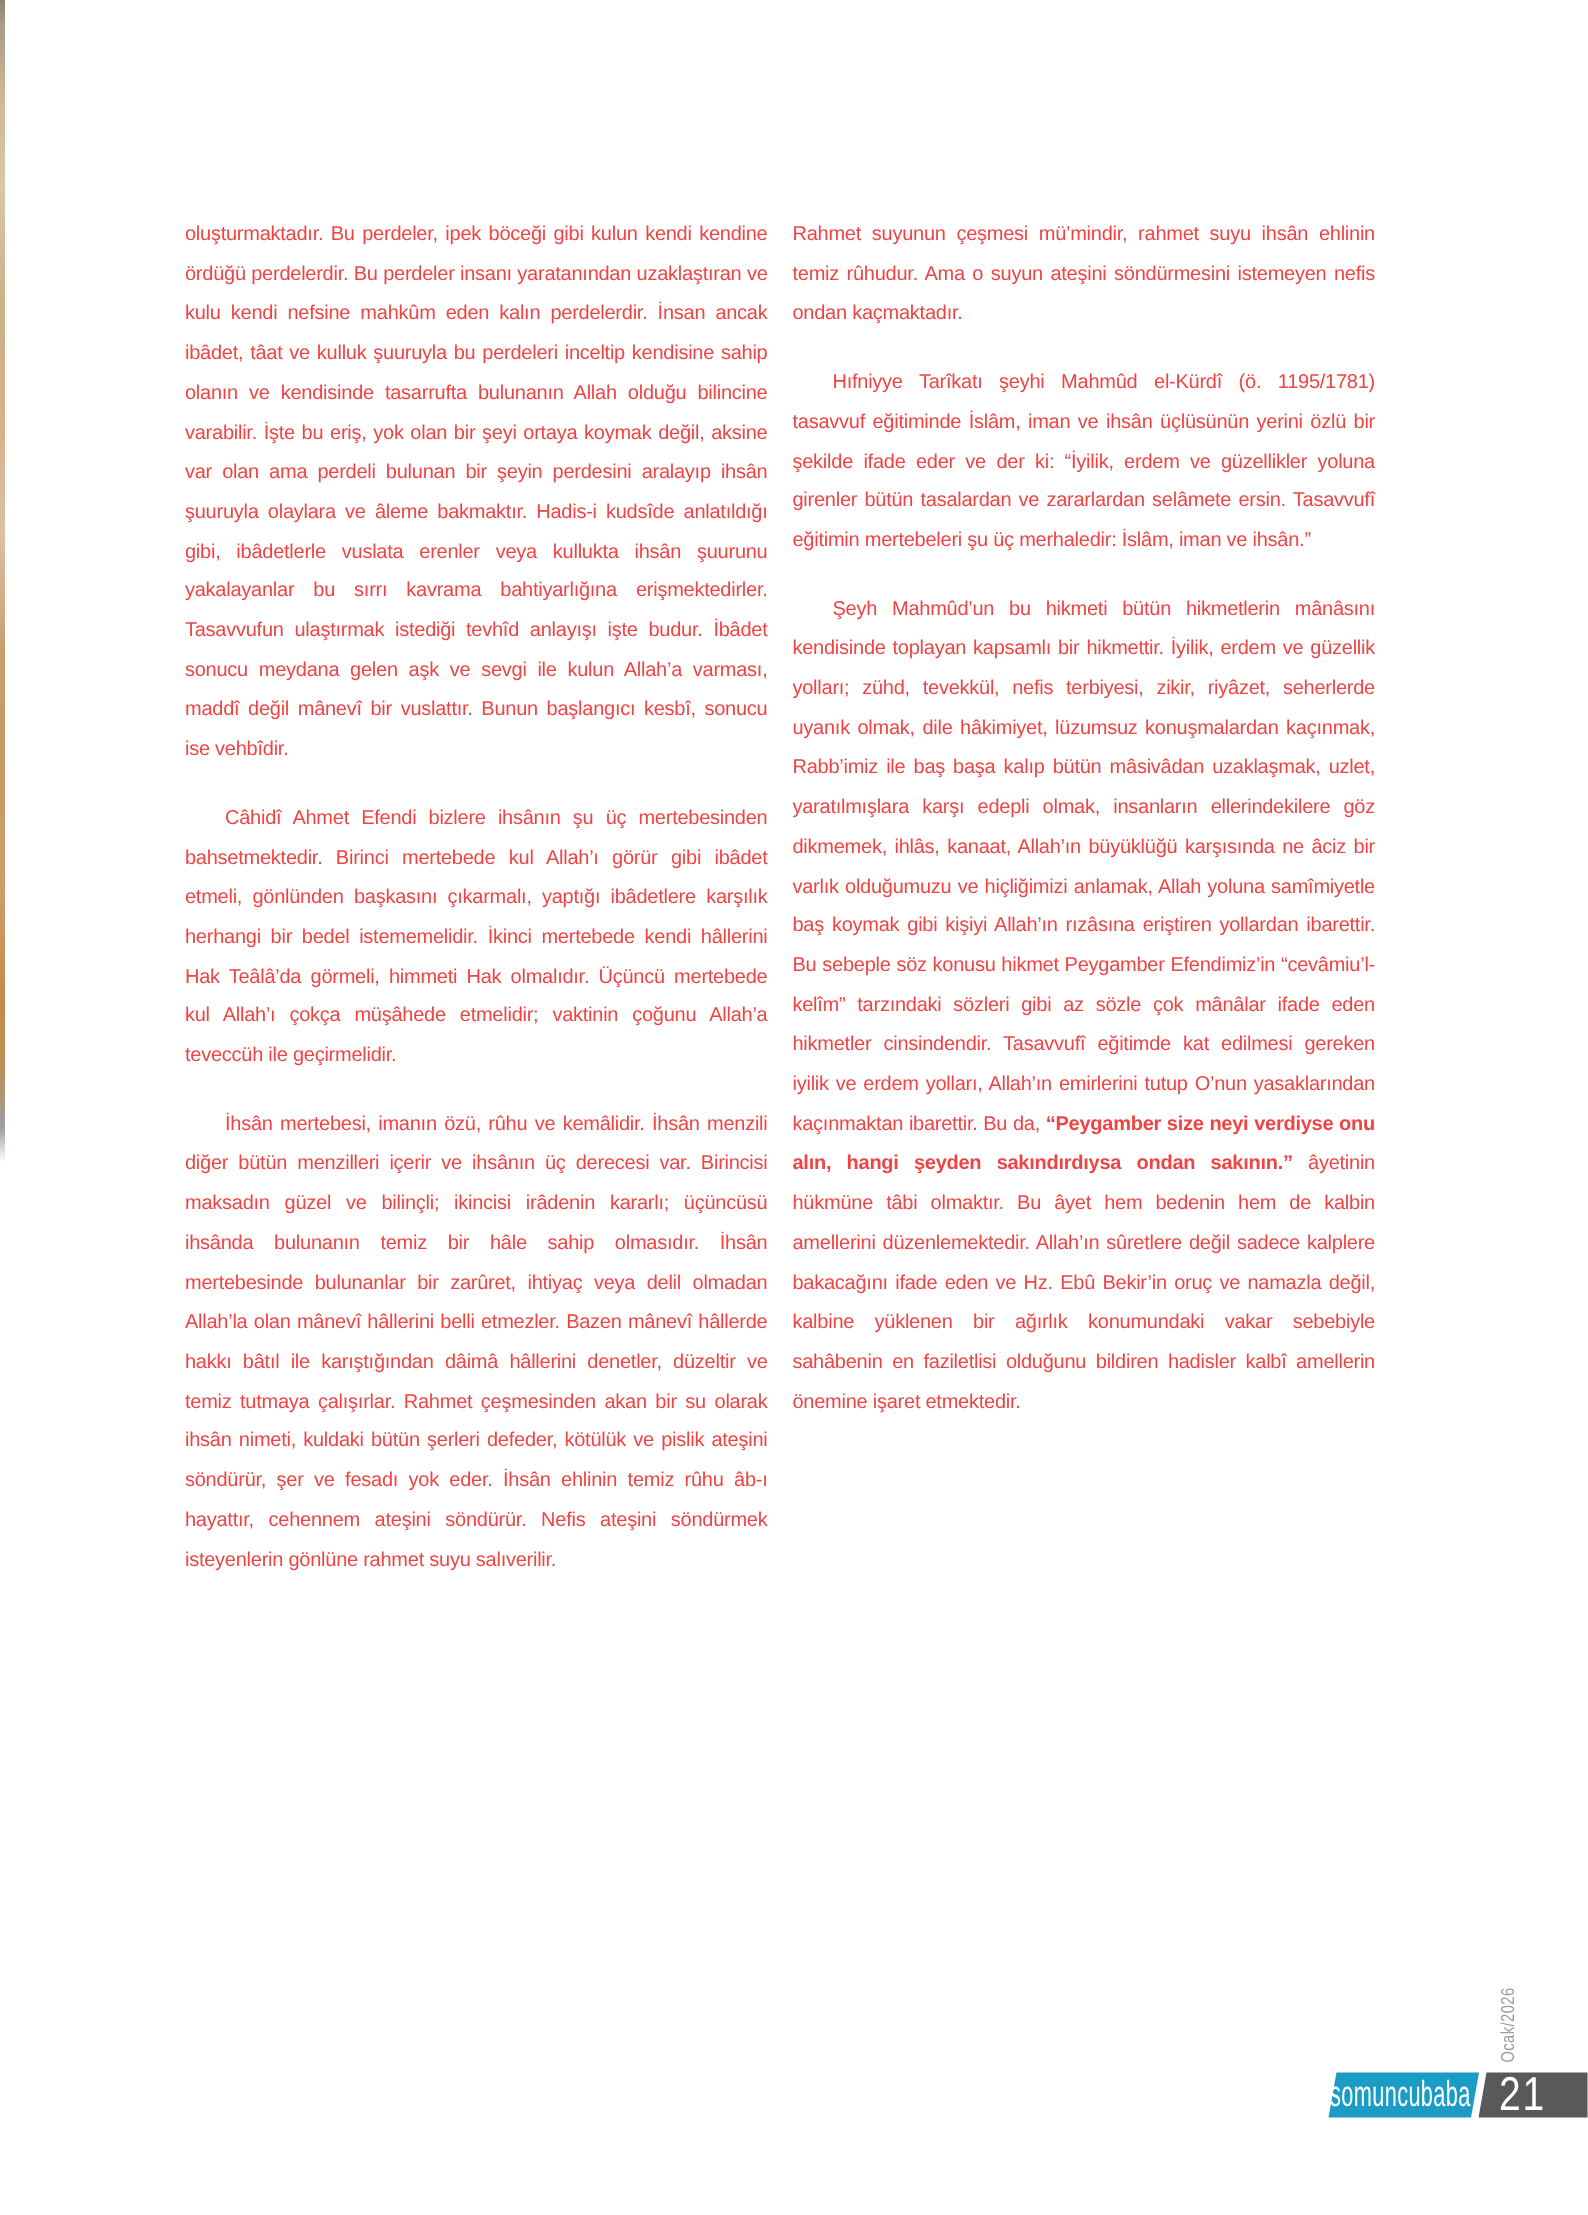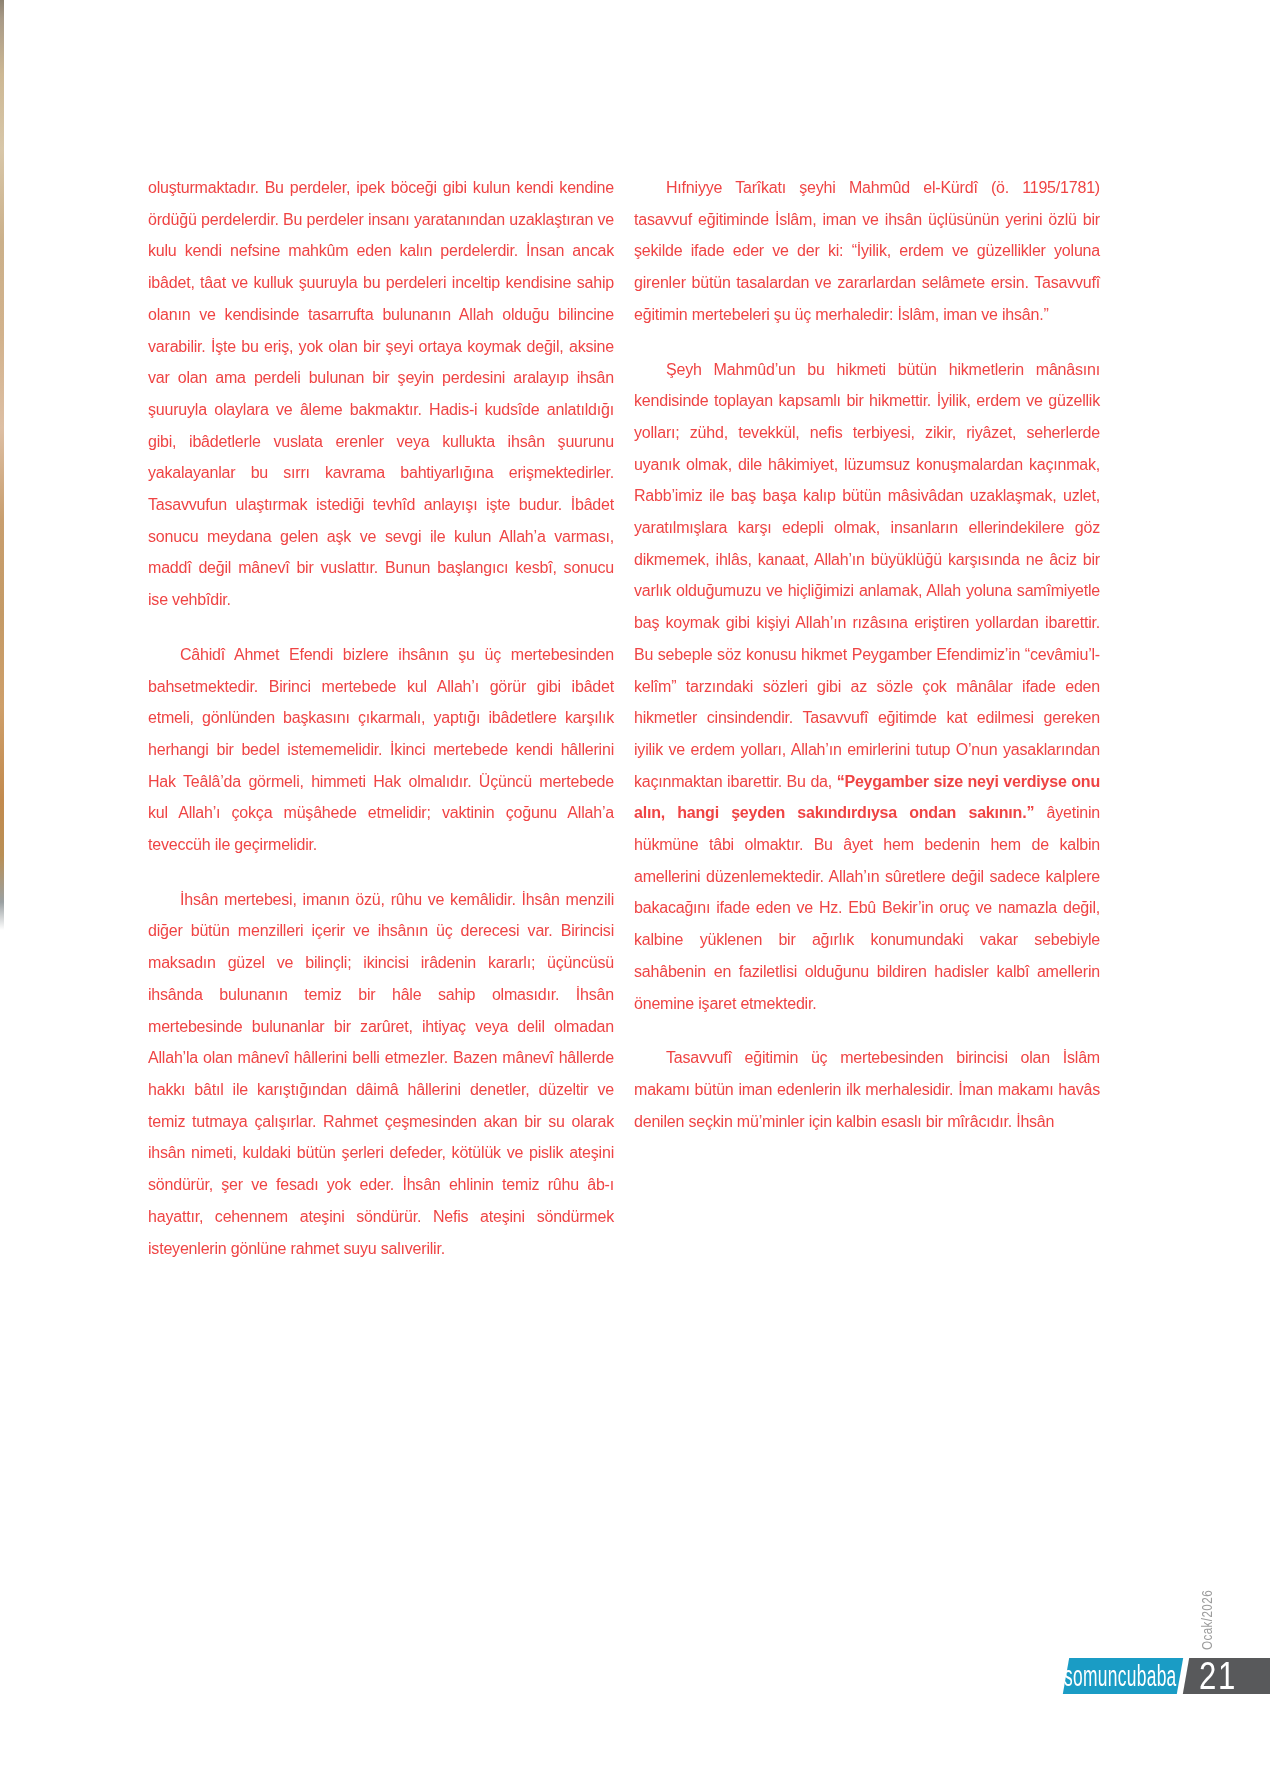--- a/index.html
+++ b/index.html
@@ -128,23 +128,23 @@
 
   <div class="edge-strip"></div>
 
   <div class="col col-left">
     <p class="flush">oluşturmaktadır. Bu perdeler, ipek böceği gibi kulun kendi kendine ördüğü perdelerdir. Bu perdeler insanı yaratanından uzaklaştıran ve kulu kendi nefsine mahkûm eden kalın perdelerdir. İnsan ancak ibâdet, tâat ve kulluk şuuruyla bu perdeleri inceltip kendisine sahip olanın ve kendisinde tasarrufta bulunanın Allah olduğu bilincine varabilir. İşte bu eriş, yok olan bir şeyi ortaya koymak değil, aksine var olan ama perdeli bulunan bir şeyin perdesini aralayıp ihsân şuuruyla olaylara ve âleme bakmaktır. Hadis-i kudsîde anlatıldığı gibi, ibâdetlerle vuslata erenler veya kullukta ihsân şuurunu yakalayanlar bu sırrı kavrama bahtiyarlığına erişmektedirler. Tasavvufun ulaştırmak istediği tevhîd anlayışı işte budur. İbâdet sonucu meydana gelen aşk ve sevgi ile kulun Allah’a varması, maddî değil mânevî bir vuslattır. Bunun başlangıcı kesbî, sonucu ise vehbîdir.</p>
     <p>Câhidî Ahmet Efendi bizlere ihsânın şu üç mertebesinden bahsetmektedir. Birinci mertebede kul Allah’ı görür gibi ibâdet etmeli, gönlünden başkasını çıkarmalı, yaptığı ibâdetlere karşılık herhangi bir bedel istememelidir. İkinci mertebede kendi hâllerini Hak Teâlâ’da görmeli, himmeti Hak olmalıdır. Üçüncü mertebede kul Allah’ı çokça müşâhede etmelidir; vaktinin çoğunu Allah’a teveccüh ile geçirmelidir.</p>
     <p>İhsân mertebesi, imanın özü, rûhu ve kemâlidir. İhsân menzili diğer bütün menzilleri içerir ve ihsânın üç derecesi var. Birincisi maksadın güzel ve bilinçli; ikincisi irâdenin kararlı; üçüncüsü ihsânda bulunanın temiz bir hâle sahip olmasıdır. İhsân mertebesinde bulunanlar bir zarûret, ihtiyaç veya delil olmadan Allah’la olan mânevî hâllerini belli etmezler. Bazen mânevî hâllerde hakkı bâtıl ile karıştığından dâimâ hâllerini denetler, düzeltir ve temiz tutmaya çalışırlar. Rahmet çeşmesinden akan bir su olarak ihsân nimeti, kuldaki bütün şerleri defeder, kötülük ve pislik ateşini söndürür, şer ve fesadı yok eder. İhsân ehlinin temiz rûhu âb-ı hayattır, cehennem ateşini söndürür. Nefis ateşini söndürmek isteyenlerin gönlüne rahmet suyu salıverilir.</p>
   </div>
 
   <div class="col col-right">
+    <p class="flush">Rahmet suyunun çeşmesi mü’mindir, rahmet suyu ihsân ehlinin temiz rûhudur. Ama o suyun ateşini söndürmesini istemeyen nefis ondan kaçmaktadır.</p>
     <p>Hıfniyye Tarîkatı şeyhi Mahmûd el-Kürdî (ö. 1195/1781) tasavvuf eğitiminde İslâm, iman ve ihsân üçlüsünün yerini özlü bir şekilde ifade eder ve der ki: “İyilik, erdem ve güzellikler yoluna girenler bütün tasalardan ve zararlardan selâmete ersin. Tasavvufî eğitimin mertebeleri şu üç merhaledir: İslâm, iman ve ihsân.”</p>
     <p><span>Şeyh Mahmûd’un bu hikmeti bütün hikmetlerin mânâsını kendisinde toplayan kapsamlı bir hikmettir. İyilik, erdem ve güzellik yolları; zühd, tevekkül, nefis terbiyesi, zikir, riyâzet, seherlerde uyanık olmak, dile hâkimiyet, lüzumsuz konuşmalardan kaçınmak, Rabb’imiz ile baş başa kalıp bütün mâsivâdan uzaklaşmak, uzlet, yaratılmışlara karşı edepli olmak, insanların ellerindekilere göz dikmemek, ihlâs, kanaat, Allah’ın büyüklüğü karşısında ne âciz bir varlık olduğumuzu ve hiçliğimizi anlamak, Allah yoluna samîmiyetle baş koymak gibi kişiyi Allah’ın rızâsına eriştiren yollardan ibarettir. Bu sebeple söz konusu hikmet Peygamber Efendimiz’in “cevâmiu’l-kelîm” tarzındaki sözleri gibi az sözle çok mânâlar ifade eden hikmetler cinsindendir. Tasavvufî eğitimde kat edilmesi gereken iyilik ve erdem yolları, Allah’ın emirlerini tutup O’nun yasaklarından kaçınmaktan ibarettir. Bu da, </span><span class="quote-em">“Peygamber size neyi verdiyse onu alın, hangi şeyden sakındırdıysa ondan sakının.”</span><span> âyetinin hükmüne tâbi olmaktır. Bu âyet hem bedenin hem de kalbin amellerini düzenlemektedir. Allah’ın sûretlere değil sadece kalplere bakacağını ifade eden ve Hz. Ebû Bekir’in oruç ve namazla değil, kalbine yüklenen bir ağırlık konumundaki vakar sebebiyle sahâbenin en faziletlisi olduğunu bildiren hadisler kalbî amellerin önemine işaret etmektedir.</span></p>
-    <p>Tasavvufî eğitimin üç mertebesinden birincisi olan İslâm makamı bütün iman edenlerin ilk merhalesidir. İman makamı havâs denilen seçkin mü’minler için kalbin esaslı bir mîrâcıdır. İhsân</p>
   </div>
 
   <div class="issue-date">Ocak/2026</div>
 
   <div class="brand-ribbon">
     <span class="brand-text">somuncubaba</span>
   </div>
 
   <div class="page-ribbon">
     <span class="page-num">21</span>

